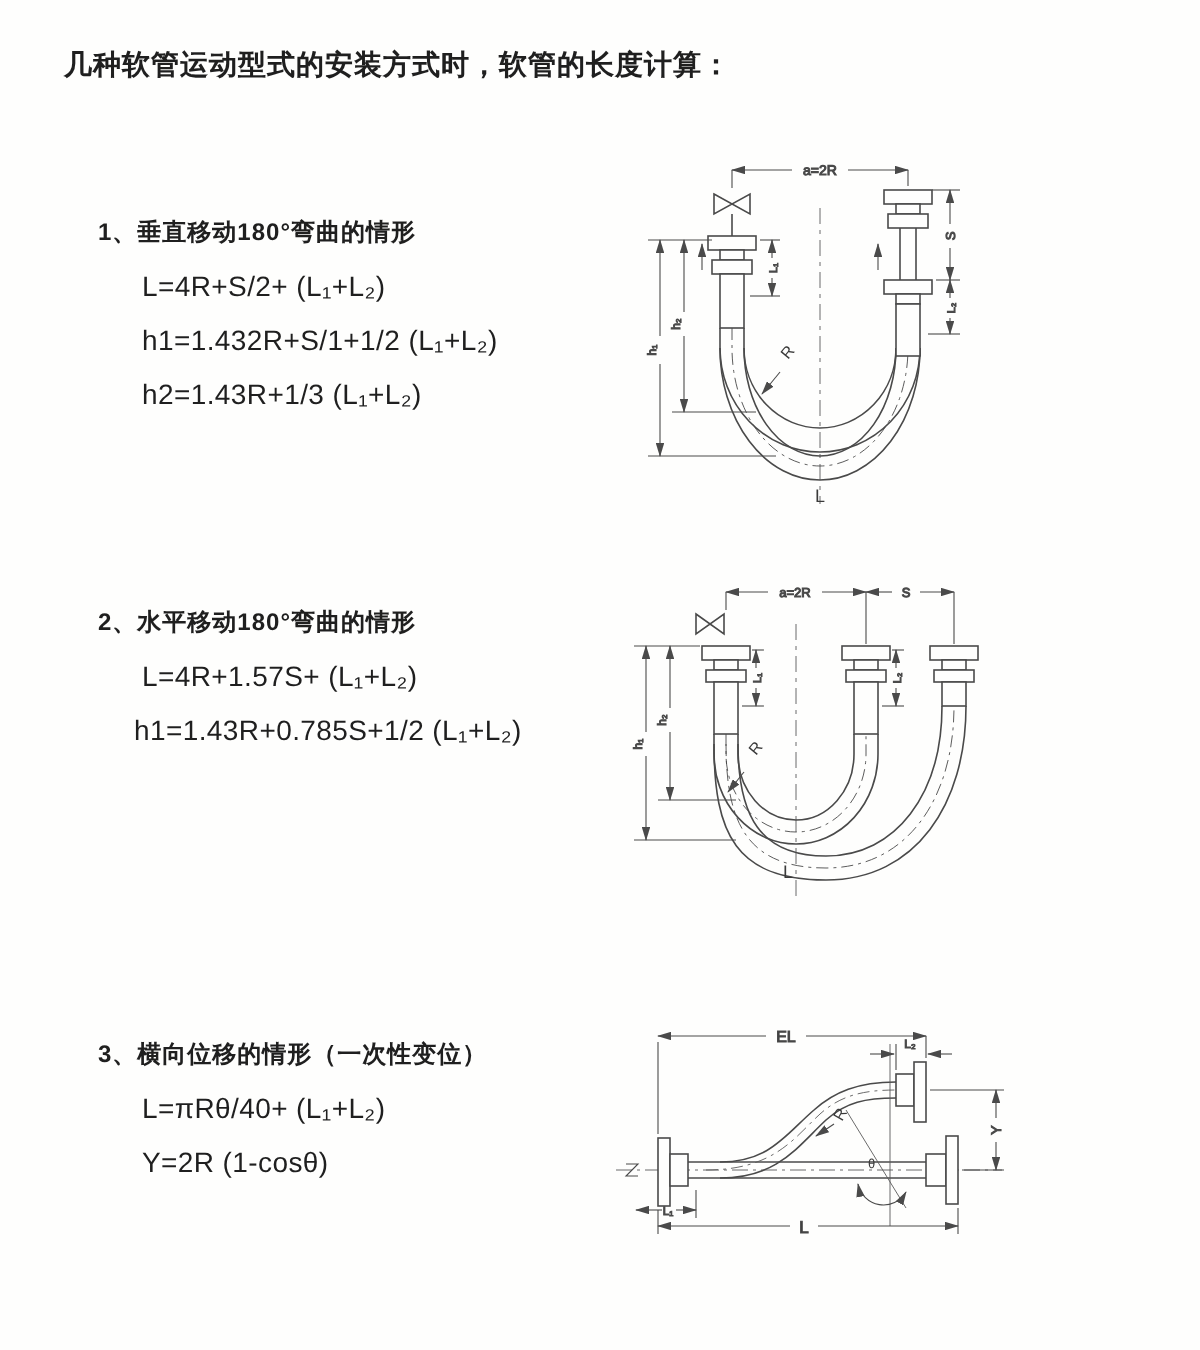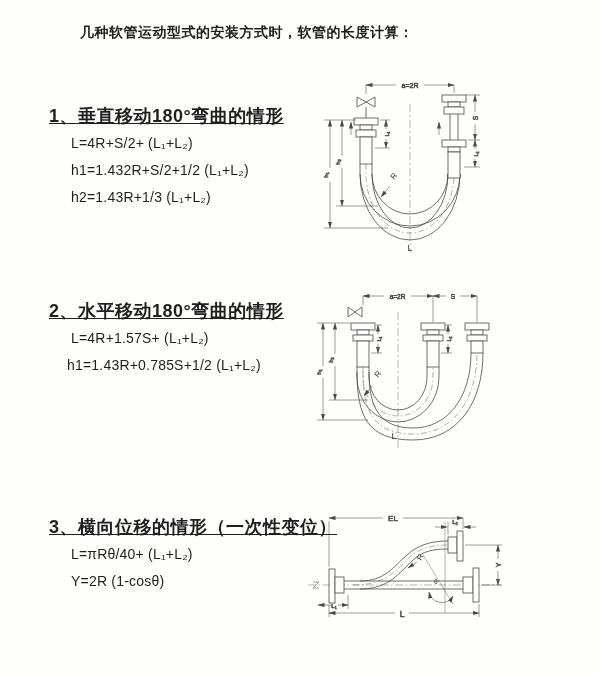--- a/index.html
+++ b/index.html
@@ -1,38 +1,38 @@
 <!DOCTYPE html>
 <html><head>
 <meta charset="utf-8">
 <style>
   html,body{margin:0;padding:0;}
   .page{position:relative;width:600px;height:675px;background:#fefefd;overflow:hidden;
         font-family:"Liberation Sans", sans-serif;color:#1f1f1f;}
   .t{position:absolute;white-space:nowrap;line-height:15px;}
-  .title{font-size:14px;font-weight:bold;letter-spacing:.5px;margin-left:48px;}
-  .heading{font-size:18px;font-weight:bold;letter-spacing:.5px;text-decoration:underline;}
+  .title{font-size:14px;font-weight:bold;letter-spacing:.5px;}
+  .heading{font-size:12px;font-weight:bold;letter-spacing:.5px;}
   .formula{font-size:14px;font-weight:400;letter-spacing:.2px;text-align:center;}
   svg{position:absolute;overflow:visible;}
   svg text{font-family:"Liberation Sans", sans-serif;fill:#3a3a3a;}
   .dln{stroke:#4a4a4a;stroke-width:.55;fill:none;}
   .mln{stroke:#4a4a4a;stroke-width:.8;fill:none;}
   .cln{stroke:#5a5a5a;stroke-width:.45;fill:none;}
   .fit{stroke:#4a4a4a;stroke-width:.8;fill:#fefefd;}
 </style>
 </head>
 <body>
 
 <div class="page">
 
   <div class="t title" style="left:32px;top:25px">几种软管运动型式的安装方式时，软管的长度计算：</div>
 
   <div class="t heading" style="left:49px;top:109px">1、垂直移动180°弯曲的情形</div>
   <div class="t formula" style="left:71px;top:136px">L=4R+S/2+ (L₁+L₂)</div>
-  <div class="t formula" style="left:71px;top:163px">h1=1.432R+S/2+1/2 (L₁+L₂)</div>
+  <div class="t formula" style="left:71px;top:163px">h1=1.432R+S/1+1/2 (L₁+L₂)</div>
   <div class="t formula" style="left:71px;top:190px">h2=1.43R+1/3 (L₁+L₂)</div>
 
   <div class="t heading" style="left:49px;top:304px">2、水平移动180°弯曲的情形</div>
   <div class="t formula" style="left:71px;top:331px">L=4R+1.57S+ (L₁+L₂)</div>
   <div class="t formula" style="left:67px;top:358px">h1=1.43R+0.785S+1/2 (L₁+L₂)</div>
 
   <div class="t heading" style="left:49px;top:520px">3、横向位移的情形（一次性变位）</div>
   <div class="t formula" style="left:71px;top:547px">L=πRθ/40+ (L₁+L₂)</div>
   <div class="t formula" style="left:71px;top:574px">Y=2R (1-cosθ)</div>
 

